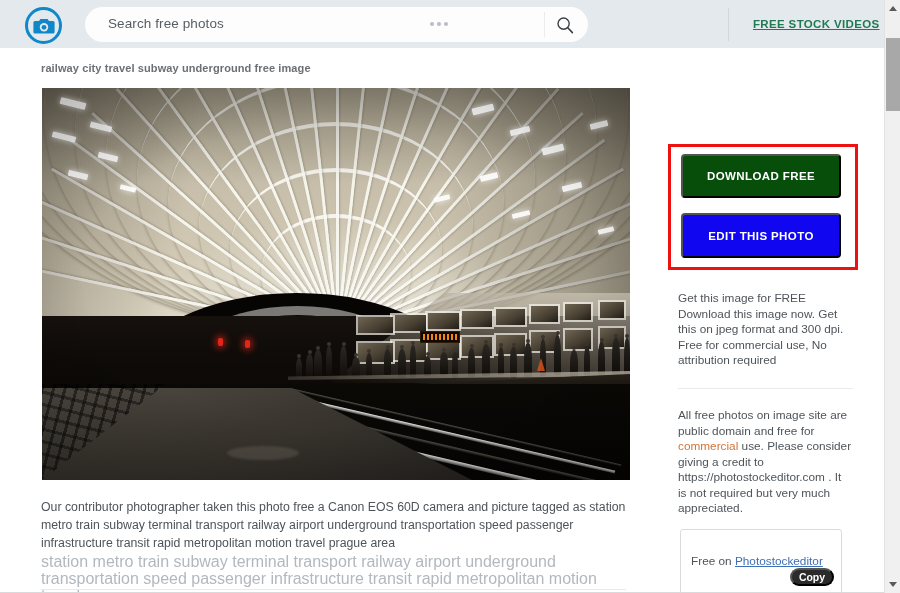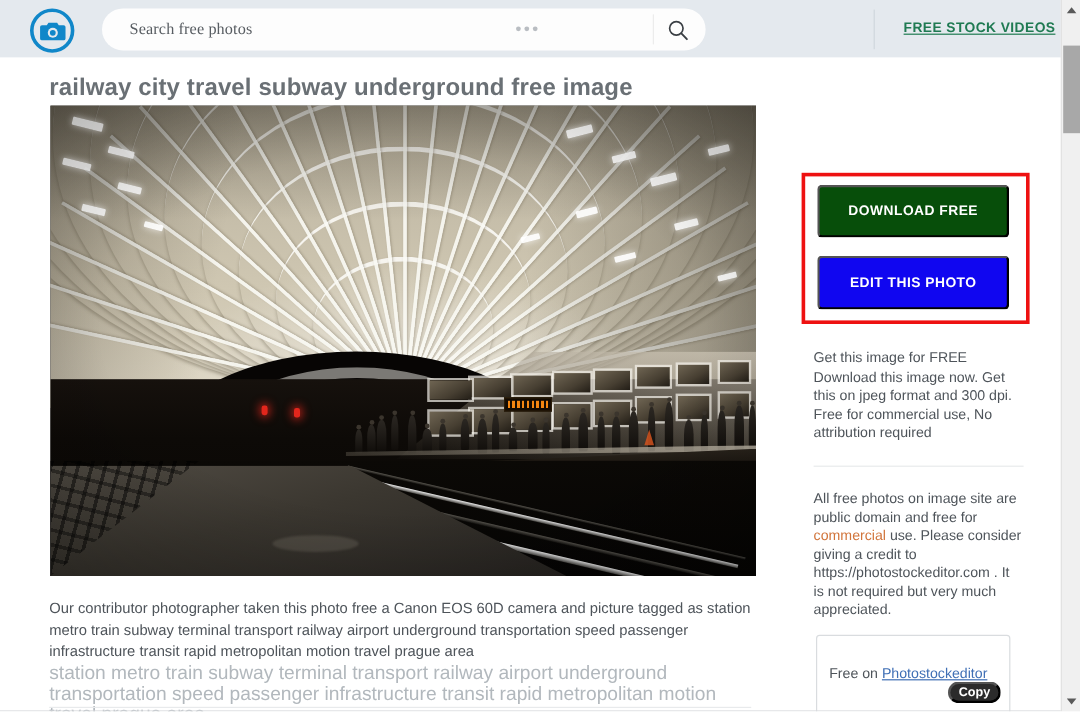--- a/index.html
+++ b/index.html
@@ -31,21 +31,21 @@
     background: #e4e9ee;
     display: flex; align-items: center; justify-content: center;
   }
   #logo svg { display: block; }
 
   #search-bar {
     position: absolute; left: 85px; top: 7px;
     width: 503px; height: 35px;
     background: #fdfdfd;
     border-radius: 18px;
-    display: flex; align-items: center; font-family: Liberation Serif, serif;
+    display: flex; align-items: center;
   }
   #search-input-text {
     position: absolute; left: 23px; top: 9px;
     font-size: 13.5px; color: #585d62;
     letter-spacing: .1px;
   }
   #search-dots {
     position: absolute; left: 345px; top: 15px;
     display: flex; gap: 3px;
   }
@@ -74,21 +74,21 @@
 
   
   #content {
     position: absolute; left: 0; top: 48px;
     width: 884px; height: 545px;
     background: #ffffff;
   }
 
   #page-title {
     position: absolute; left: 41px; top: 14px;
-    font-size: 20px; color: #6a7075;
+    font-size: 11px; color: #6a7075;
     letter-spacing: .1px;
   }
 
   
   #photo-frame {
     position: absolute; left: 42px; top: 40px;
     width: 588px; height: 392px;
     overflow: hidden;
     background: #0a0907;
   }

